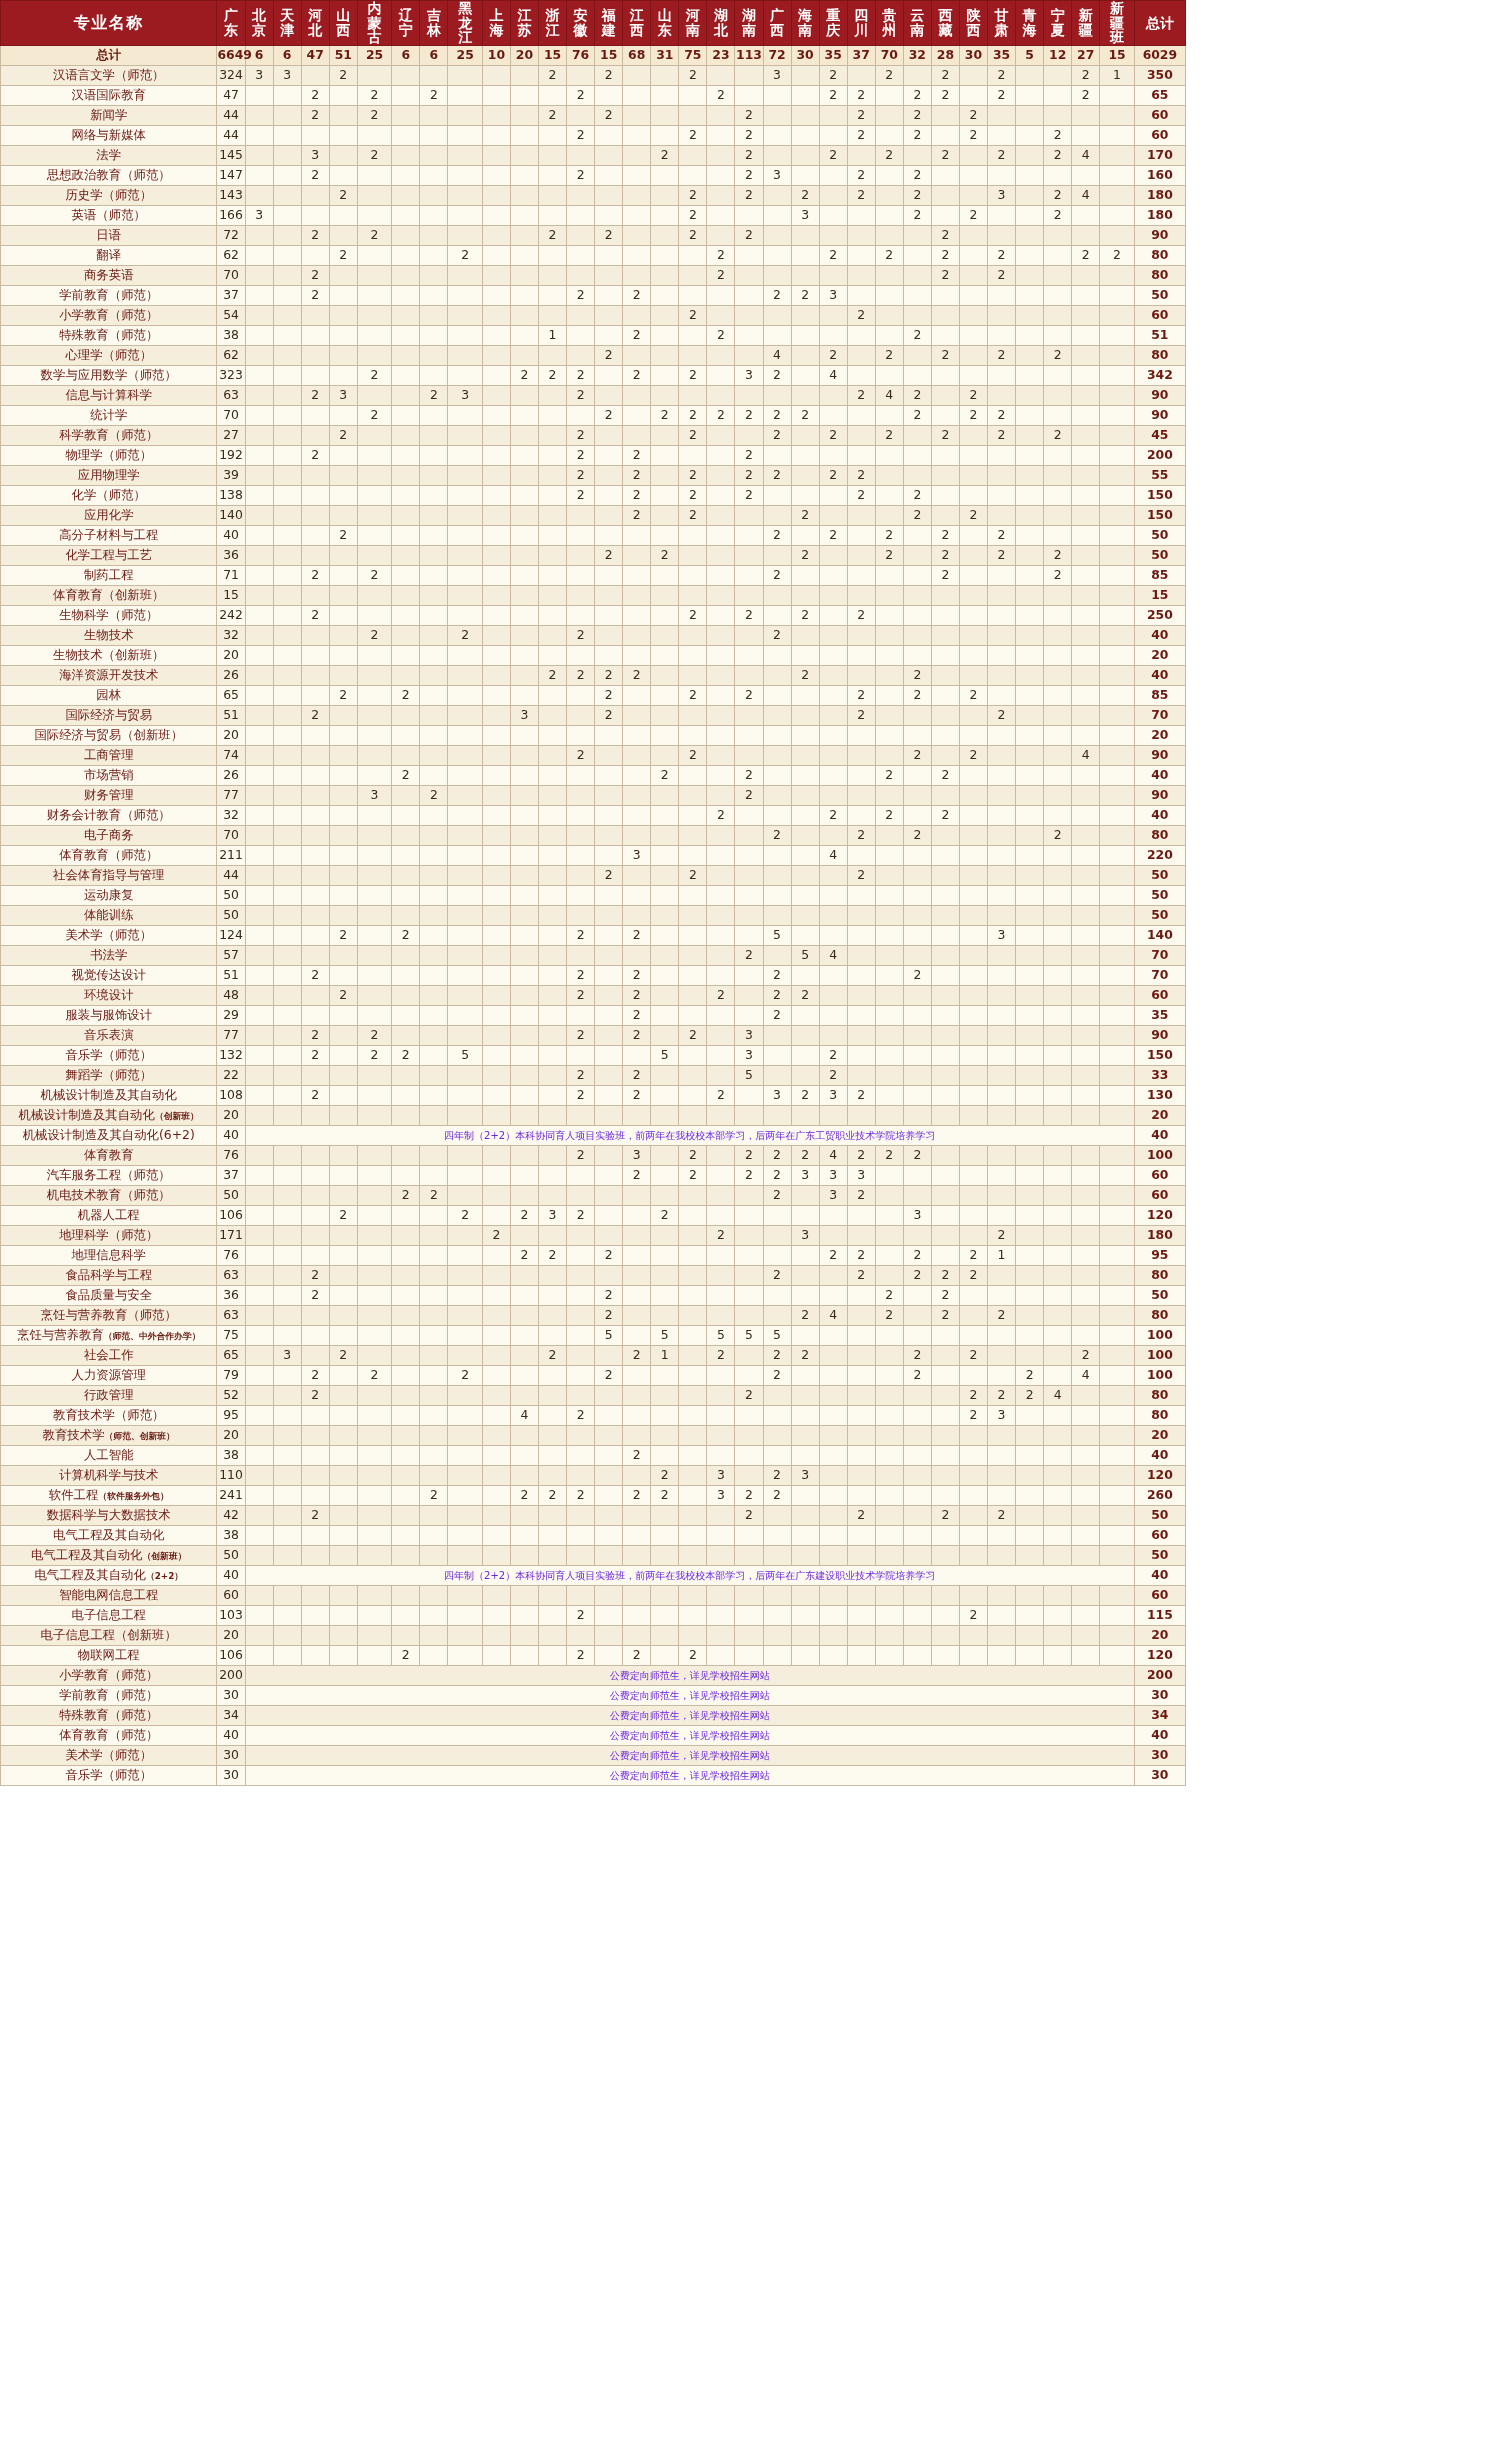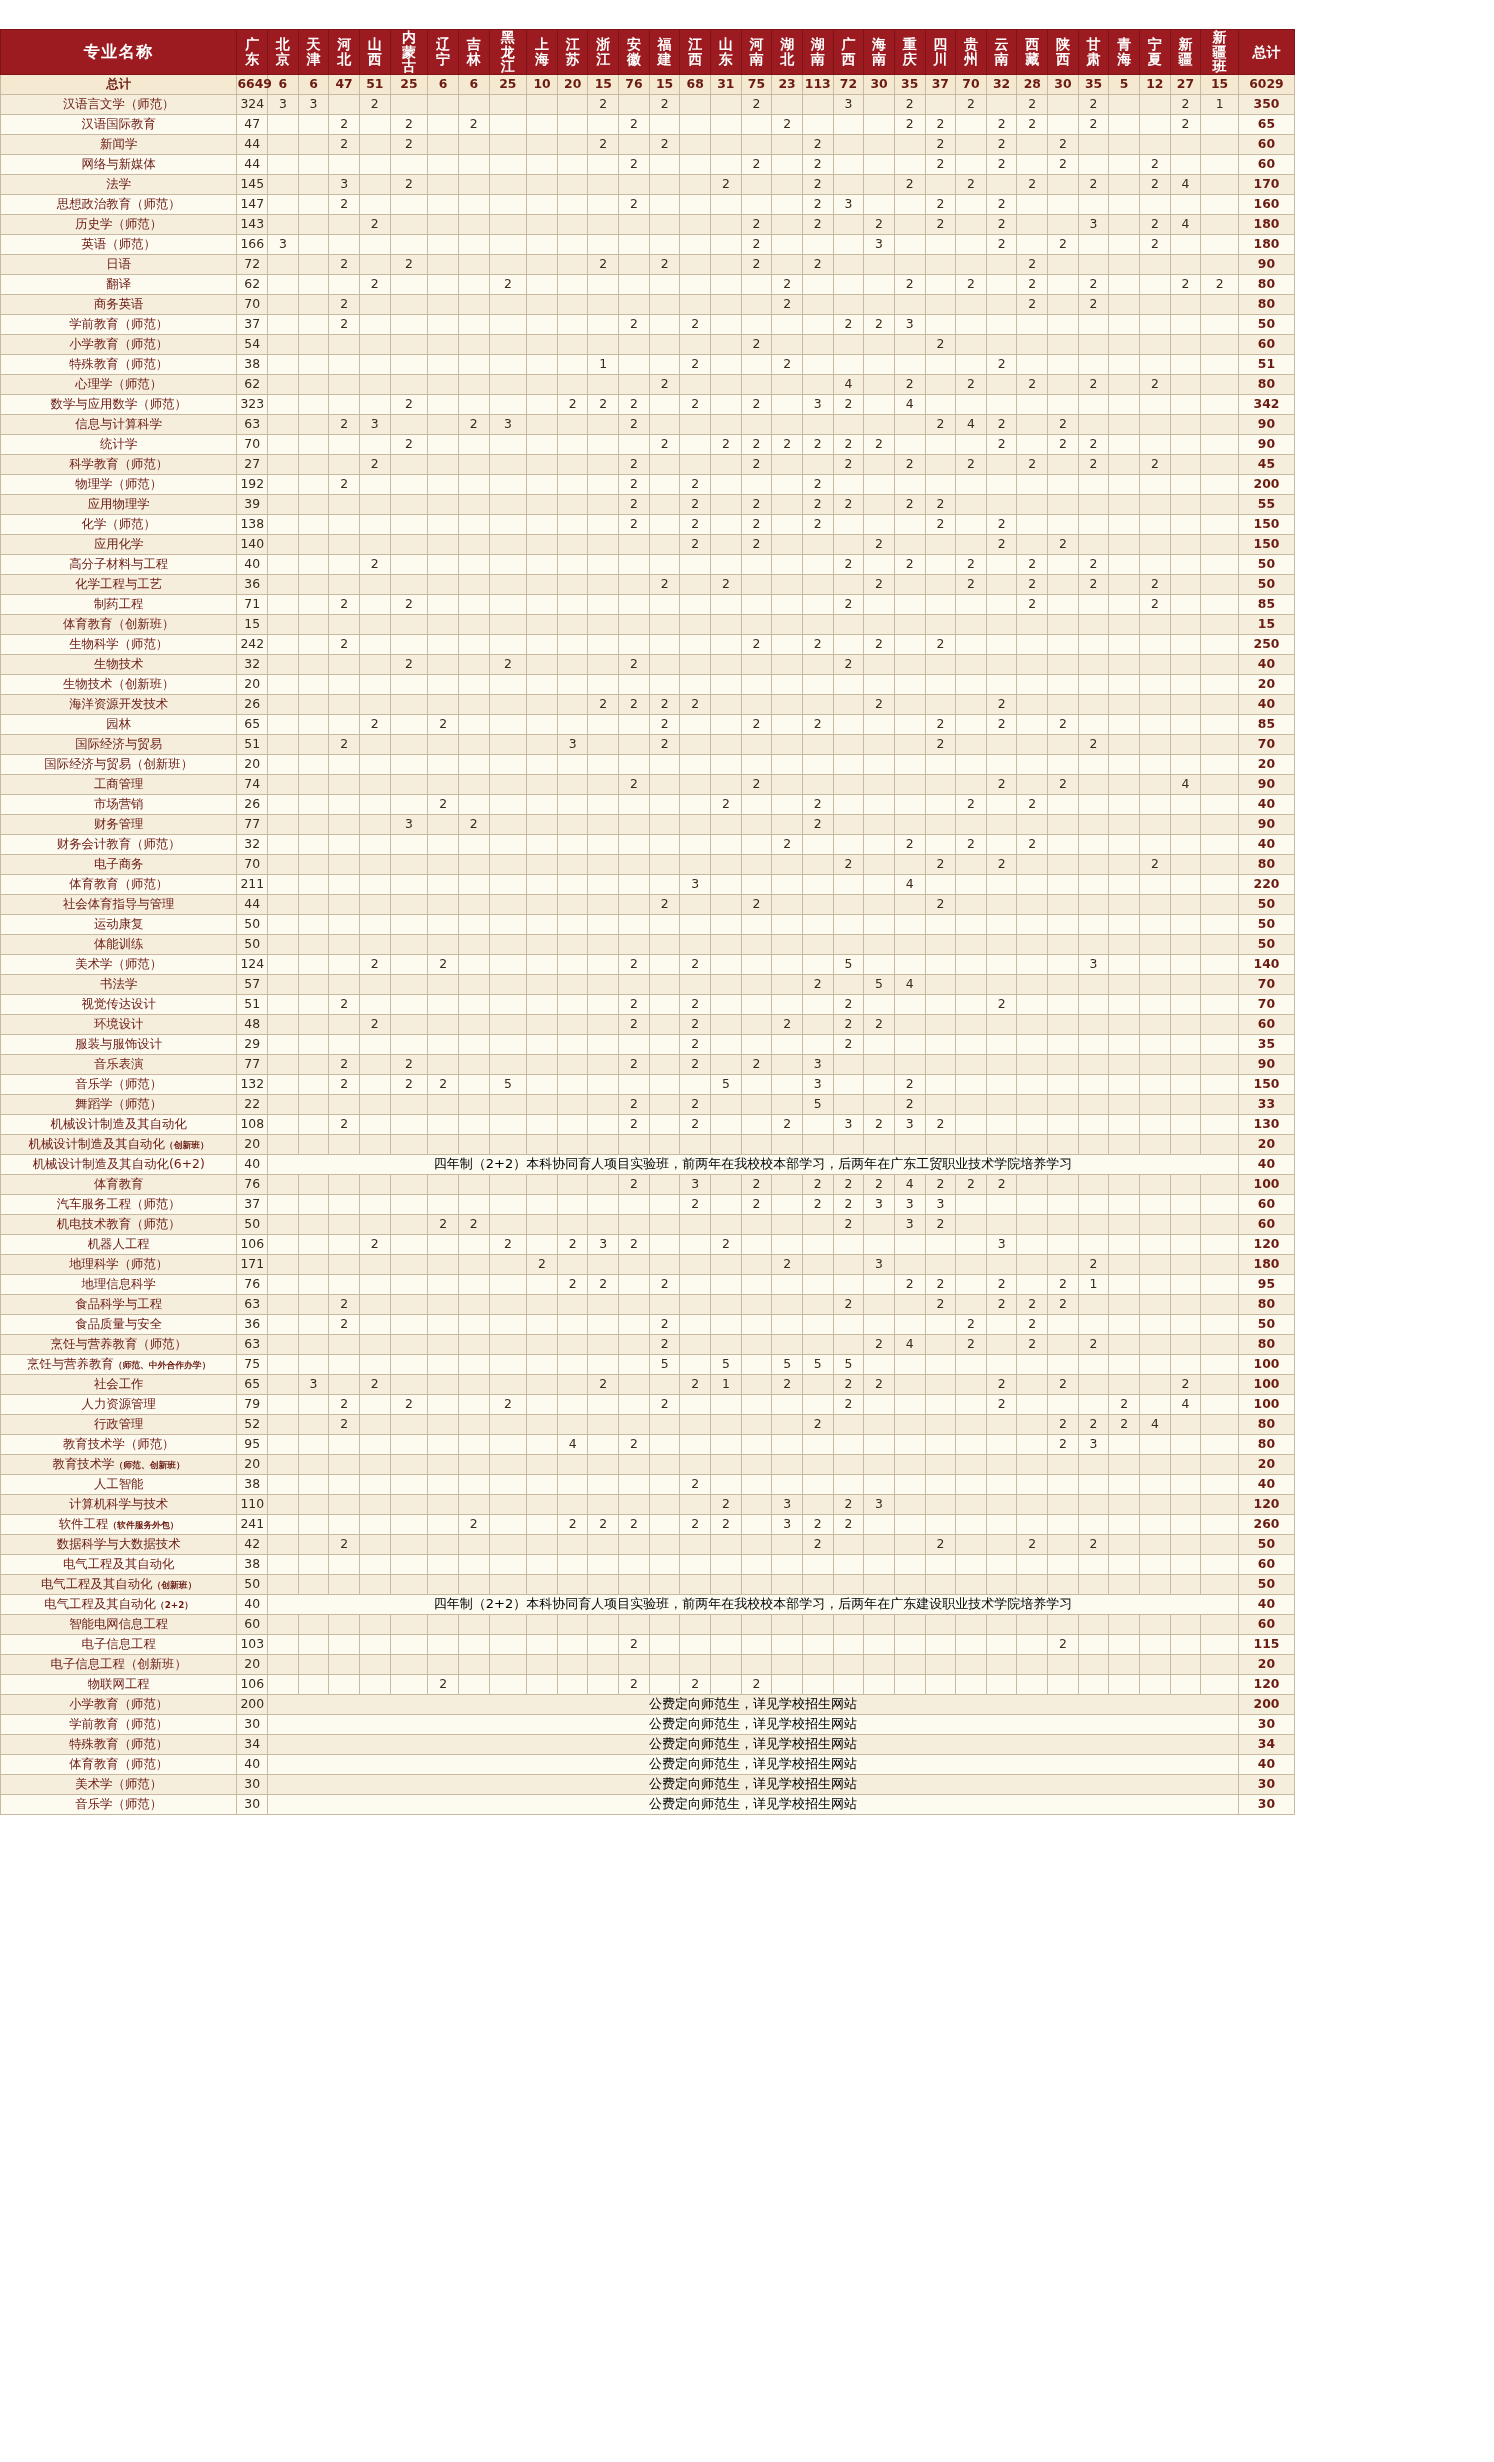--- a/index.html
+++ b/index.html
@@ -1,28 +1,28 @@
 <!DOCTYPE html>
 <html style="font-size:11.7px"><head>
 <meta charset="utf-8">
 <style>
   html,body{margin:0;padding:0;background:#fff;}
   body{font-family:"DejaVu Sans","Liberation Sans",sans-serif;}
   #wrap{width:1495px;}
-  table{border-collapse:collapse;width:1295px;table-layout:fixed;margin-top:29px;}
+  table{border-collapse:collapse;width:1186px;table-layout:fixed;}
   th,td{border:0.7px solid #c8b9a0;font-size:12.4px;text-align:center;color:#3a2a18;padding:0;height:19px;line-height:1.15;}
   thead th{background:#9c1b20;color:#fff;font-weight:bold;font-size:14px;height:41px;border:0.7px solid #7e1418;}
   thead th.major{font-size:16px;letter-spacing:1.5px;}
   thead th.vert{line-height:1.05;}
   tbody tr:nth-child(odd) td{background:#fdfaf0;}
   tbody tr:nth-child(even) td{background:#f6eedd;}
   td.name{font-size:12.4px;color:#6b1a12;}
   tr.total td{background:#f5e9d2 !important;font-weight:bold;color:#6b1a12;}
   td.sum{font-weight:bold;color:#6b1a12;}
-  td.note{font-size:13px;color:#000000;text-align:center;}
+  td.note{font-size:10px;color:#6d28d9;text-align:center;}
   .sub{font-size:8.8px;font-weight:bold;}
   .small-name{font-size:10.2px;}
 </style>
 </head>
 <body>
 
 <div id="wrap">
   <table>
     <thead>
       <tr>

